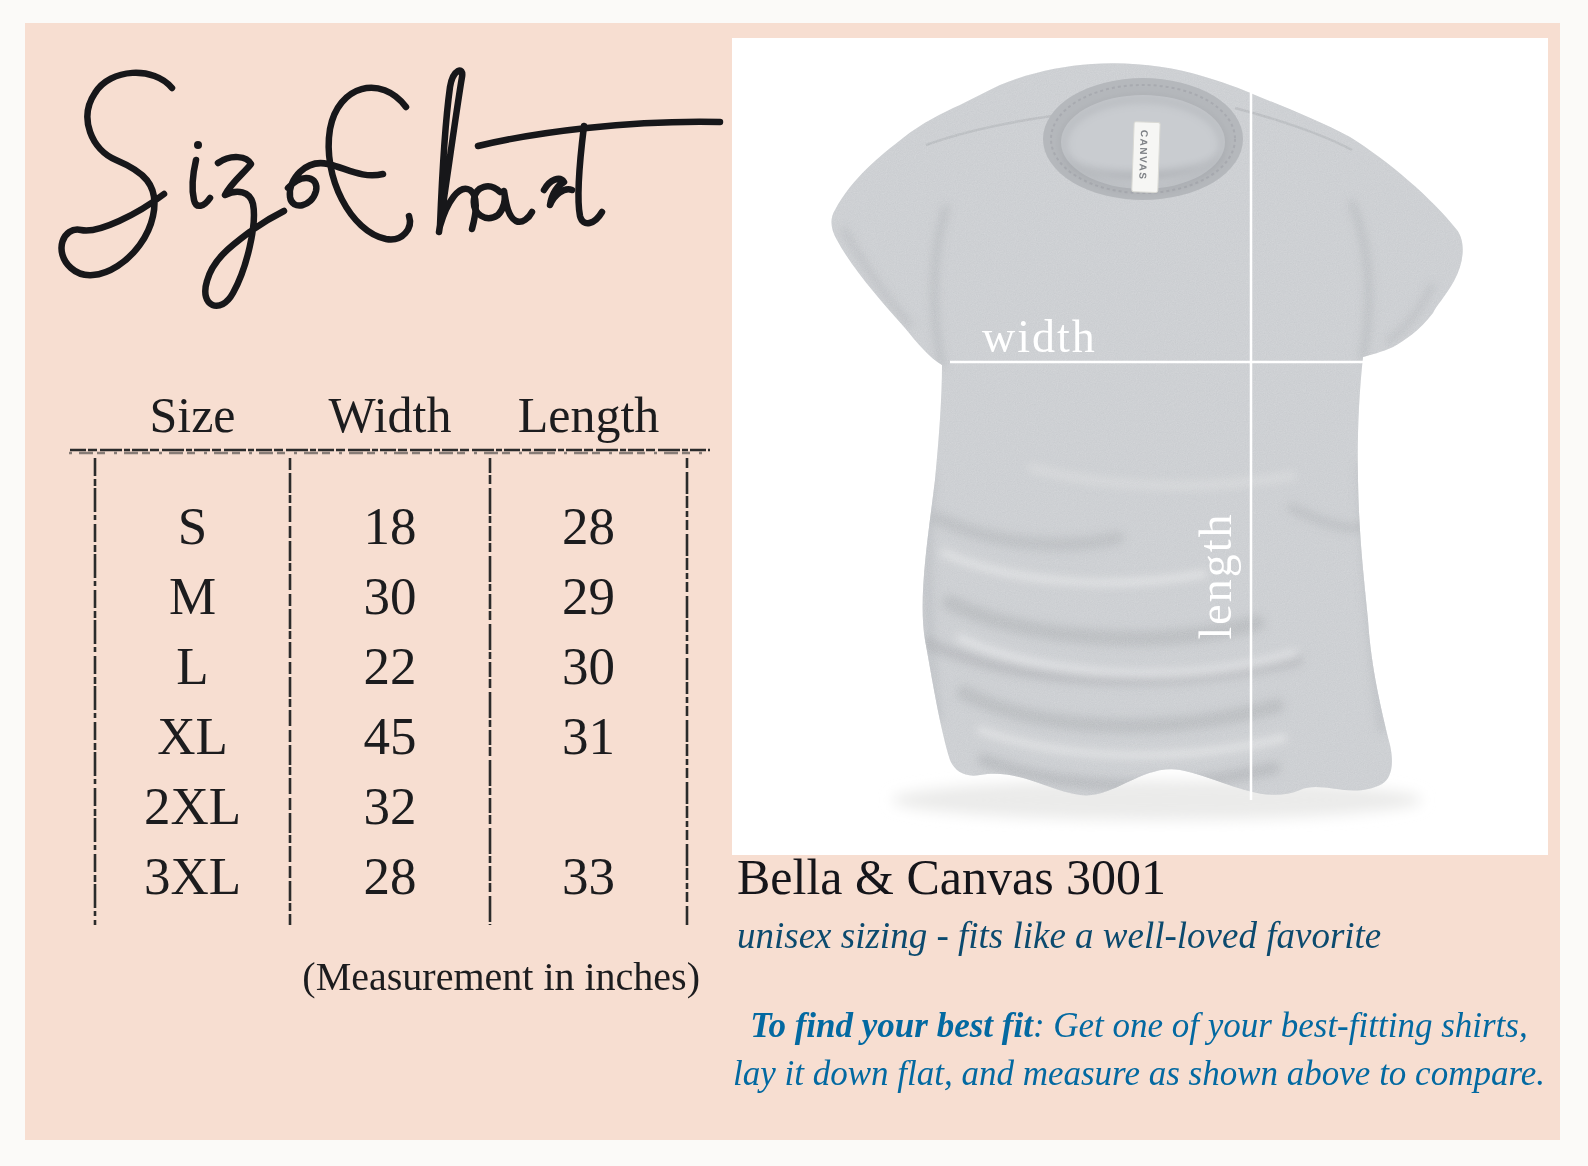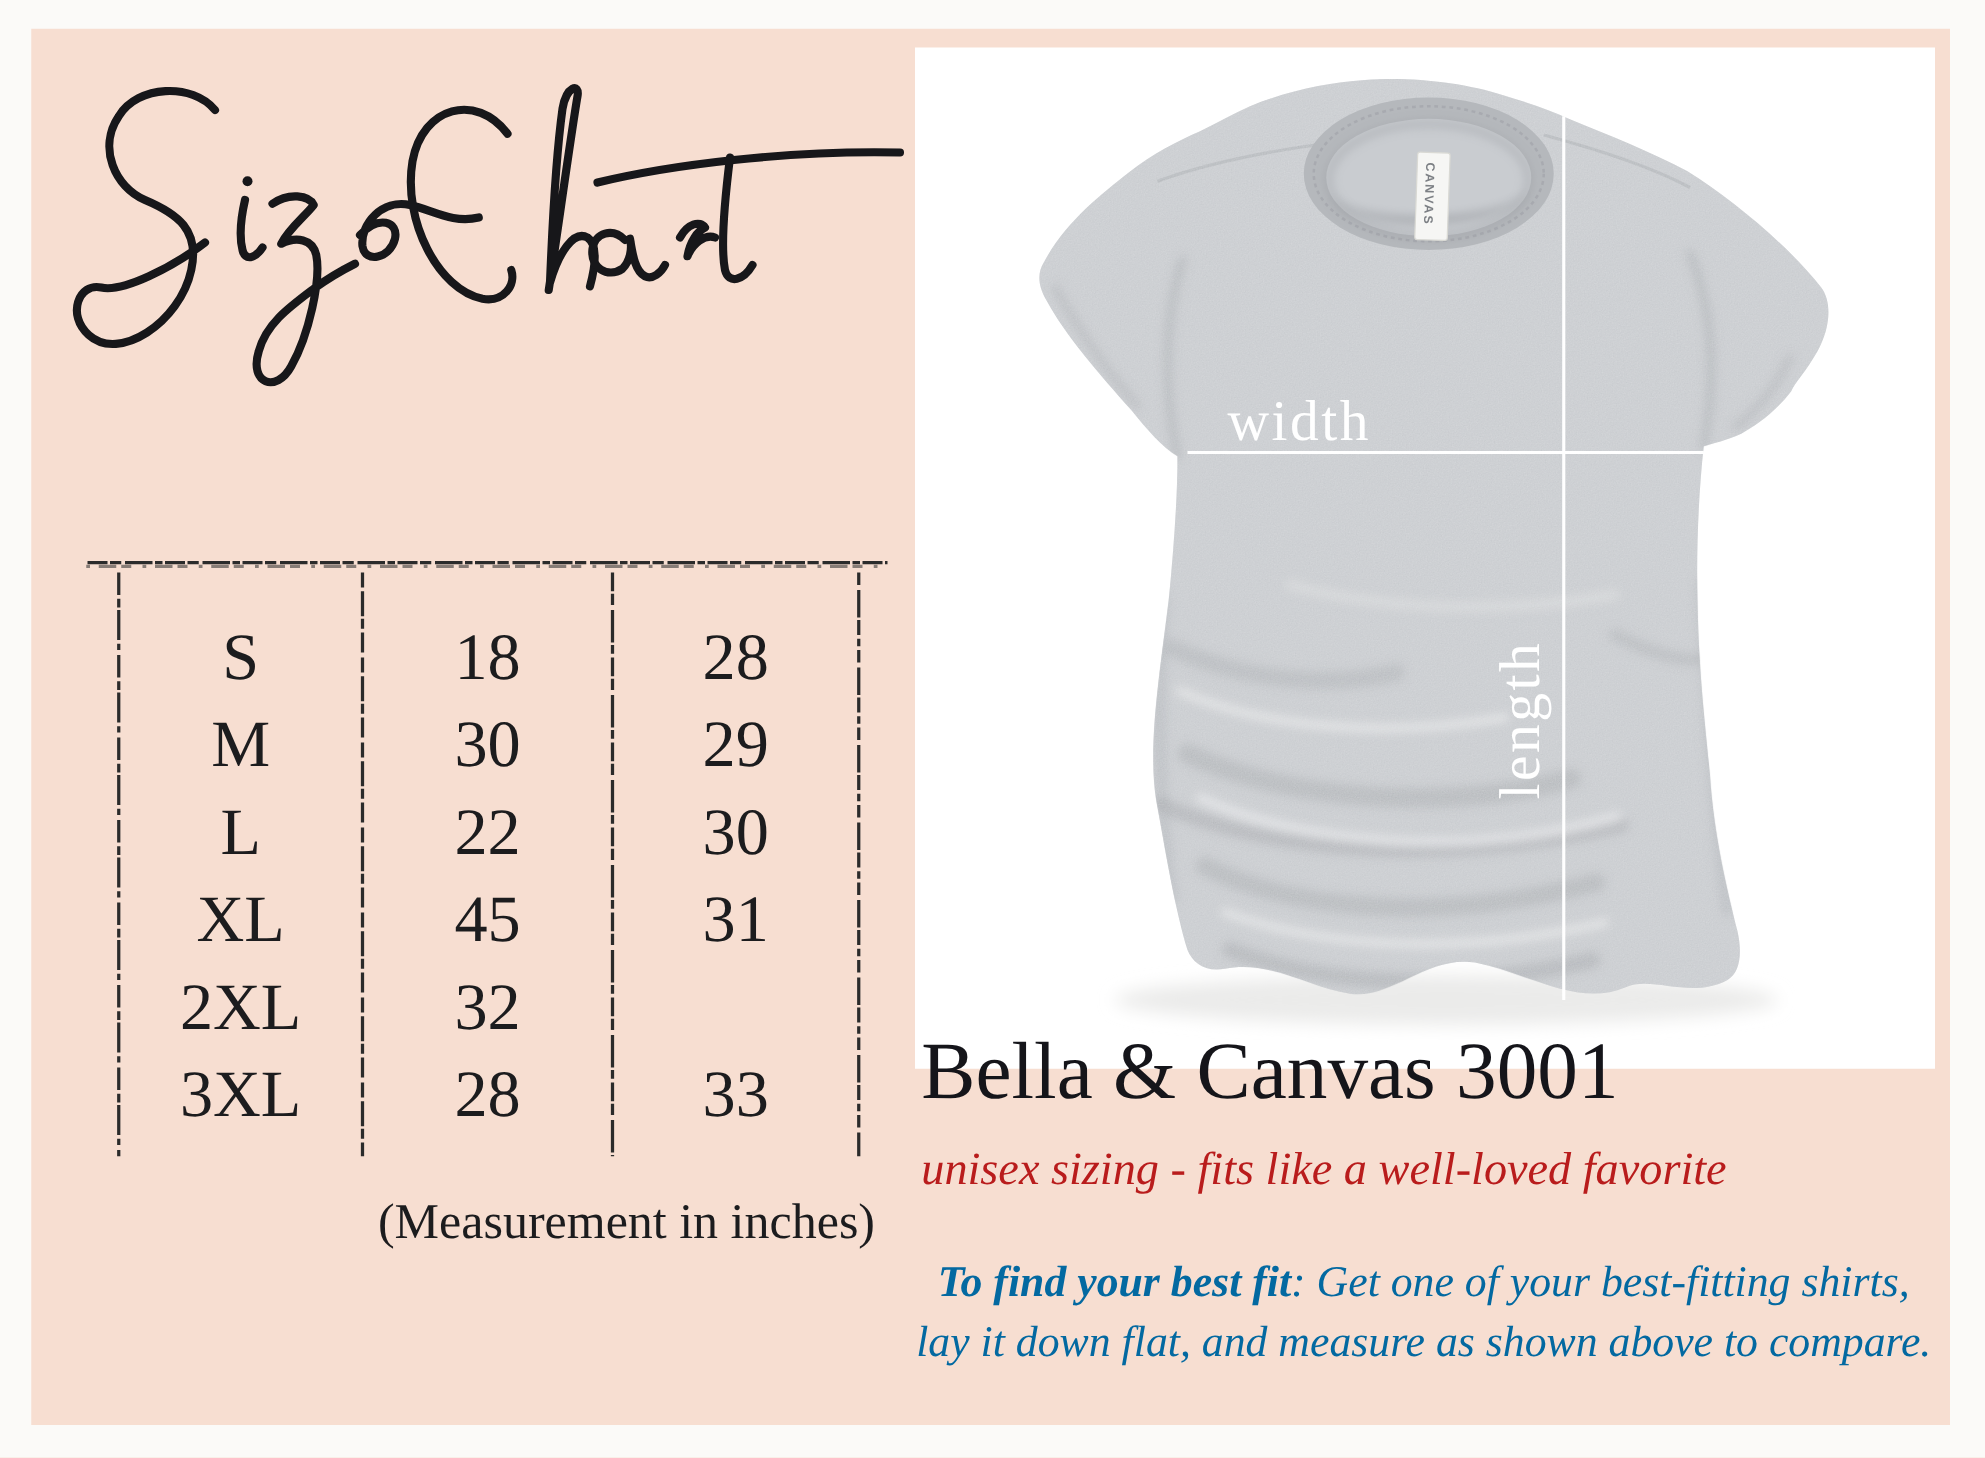--- a/index.html
+++ b/index.html
@@ -25,22 +25,22 @@
   .tol-note{position:absolute;left:40px;top:1003px;width:670px;text-align:center;font-size:28px;}
 
   
   .photo{position:absolute;left:732px;top:38px;width:816px;height:817px;background:#ffffff;}
   .meas-label{position:absolute;color:#ffffff;font-size:46px;letter-spacing:2px;}
   .width-label{left:250px;top:272px;}
   .length-label{left:381px;top:514px;width:200px;height:48px;text-align:center;
                 transform:rotate(-90deg);transform-origin:center;}
 
   
-  .product-name{position:absolute;left:737px;top:820px;font-size:65px;color:#15151a;}
-  .product-tagline{position:absolute;left:737px;top:914px;font-size:37px;font-style:italic;color:#b91c1c;text-align:center;}
+  .product-name{position:absolute;left:737px;top:848px;font-size:50px;color:#15151a;}
+  .product-tagline{position:absolute;left:737px;top:914px;font-size:37px;font-style:italic;color:#0c4a6e;text-align:center;}
   .fit-tip{position:absolute;left:698px;top:1002px;width:882px;text-align:center;
            font-size:35px;font-style:italic;line-height:48px;color:#0369a1;}
   .fit-lead{font-weight:bold;}
 </style>
 </head>
 <body>
 
 <div class="frame">
   <div class="panel"></div>
 
@@ -74,20 +74,25 @@
       <line x1="15" y1="70" x2="655" y2="70" stroke-dasharray="16 2 9 3 22 2 6 2"></line>
       <line x1="14" y1="73" x2="650" y2="73" stroke-dasharray="3 7 14 4 8 9" opacity="0.55"></line>
       <line x1="40" y1="78" x2="40" y2="545" stroke-dasharray="18 3 7 2 24 3 5 4"></line>
       <line x1="235" y1="78" x2="235" y2="545" stroke-dasharray="12 3 20 2 8 3 16 4"></line>
       <line x1="435" y1="78" x2="435" y2="545" stroke-dasharray="15 2 9 4 26 2 7 3"></line>
       <line x1="632" y1="78" x2="632" y2="545" stroke-dasharray="10 4 22 2 12 3 6 3"></line>
     </g>
   </svg>
 
   <div class="size-table">
+    <div class="srow hrow">
+      <div>Size</div>
+      <div>Width</div>
+      <div>Length</div>
+    </div>
     <div class="srow brow r0">
       <div>S</div>
       <div>18</div>
       <div>28</div>
     </div>
     <div class="srow brow r1">
       <div>M</div>
       <div>30</div>
       <div>29</div>
     </div>

